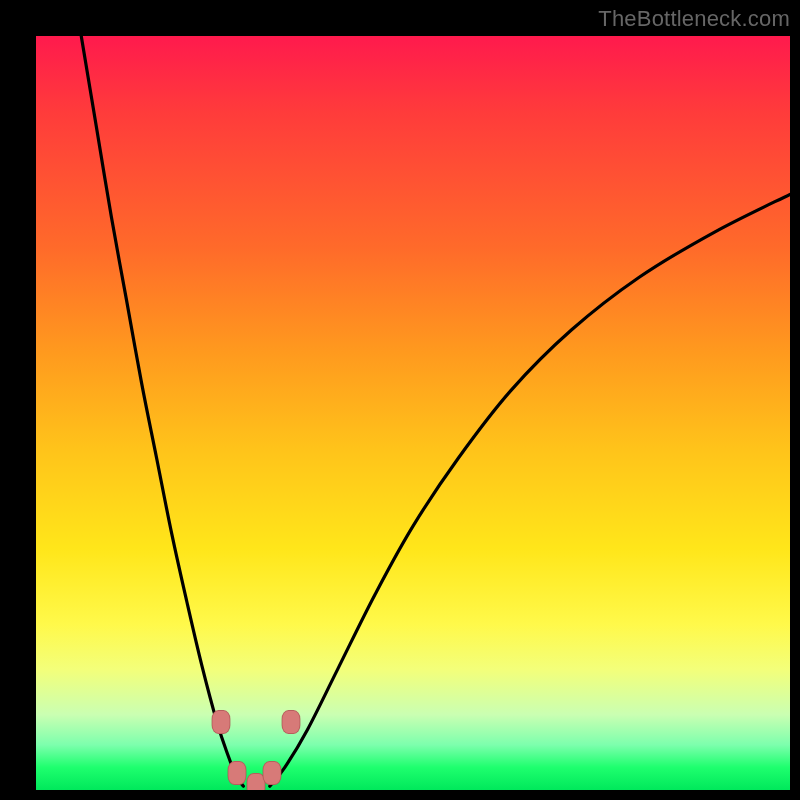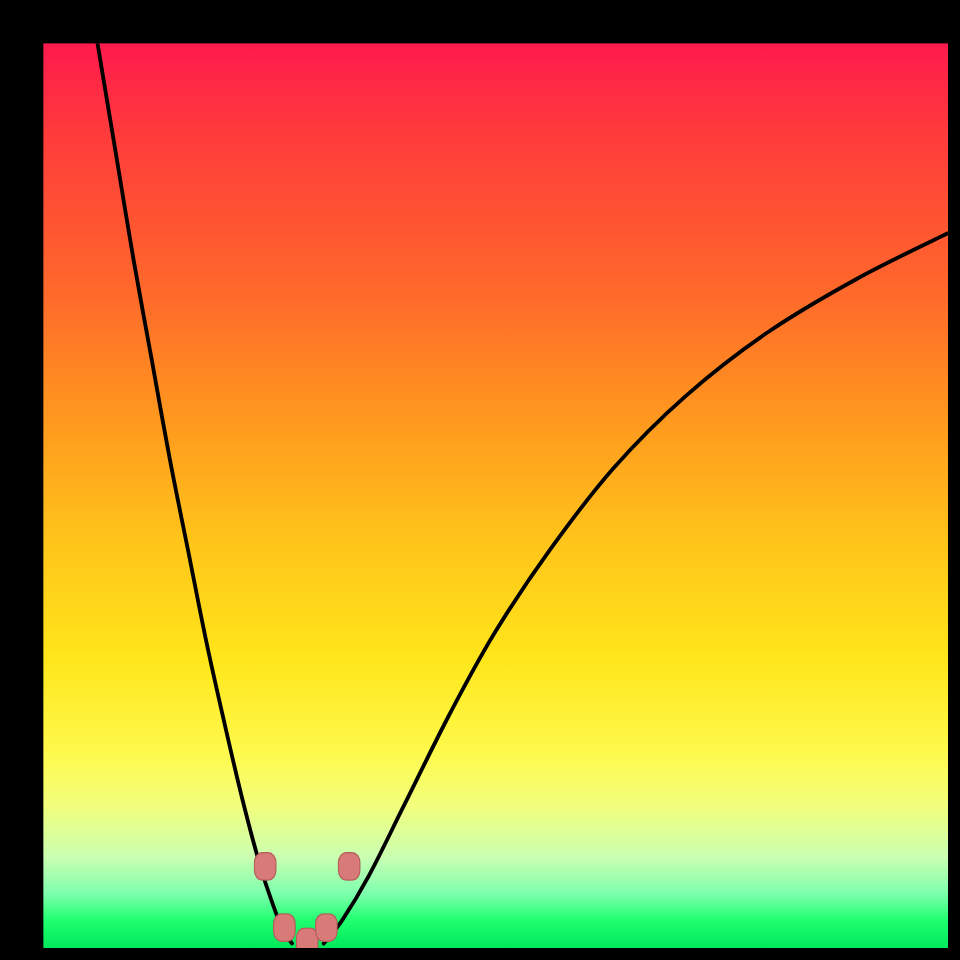--- a/index.html
+++ b/index.html
@@ -66,20 +66,21 @@
     border-radius: 7px / 9px;
     background: #d77a78;
     border: 1.5px solid rgba(120,40,40,0.35);
     transform: translate(-50%, -50%);
   }
 </style>
 </head>
 <body>
 
 <div class="frame">
+  <div class="watermark">TheBottleneck.com</div>
 
   <div class="plot">
     <div class="gradient-bg"></div>
 
     <svg class="curve" viewBox="0 0 754 754" preserveAspectRatio="none">
       <path id="curve-left" fill="none" stroke="#000" stroke-width="3.2" stroke-linecap="round" d="M 45.239999999999995 0 C 47.95439999999999 16.286400000000004, 54.8912 57.90720000000001, 60.32 90.48000000000002 C 65.7488 123.05280000000002, 69.97120000000001 149.74440000000004, 75.4 180.96000000000004 C 80.8288 212.17560000000003, 85.0512 234.0416, 90.47999999999999 263.9 C 95.90879999999999 293.75839999999994, 100.13120000000002 318.3388, 105.56000000000002 346.84 C 110.98880000000001 375.34119999999996, 115.2112 395.096, 120.64 422.24 C 126.0688 449.384, 130.2912 471.8532, 135.72 497.64 C 141.1488 523.4268, 145.37120000000002 541.749, 150.8 565.5 C 156.2288 589.251, 160.4512 607.8748, 165.88 629.59 C 171.3088 651.3052, 176.20979999999997 669.8536, 180.95999999999998 686.14 C 185.7102 702.4264, 188.877 710.5696, 192.27 720.07 C 195.663 729.5704000000001, 197.0956 733.4911999999999, 199.81 738.92 C 202.5244 744.3488, 205.99280000000002 748.1942, 207.35000000000002 750.23"></path>
       <path id="curve-right" fill="none" stroke="#000" stroke-width="3.2" stroke-linecap="round" d="M 233.74 750.23 C 236.45440000000002 746.837, 242.03400000000002 741.559, 248.82000000000002 731.38 C 255.60600000000002 721.201, 261.9396 711.3235999999999, 271.44 693.68 C 280.9404 676.0364, 289.3852 657.7896, 301.6 633.36 C 313.81480000000005 608.9304000000001, 325.728 583.7468, 339.3 557.96 C 352.872 532.1732000000001, 362.07079999999996 514.5296000000001, 377 490.1 C 391.92920000000004 465.67040000000003, 404.5964000000001 446.6696, 422.24000000000007 422.24 C 439.88360000000006 397.8104, 454.66200000000003 377.4524, 475.02 354.38 C 495.37799999999993 331.3076, 512.2675999999999 314.418, 535.3399999999999 294.06 C 558.4123999999999 273.702, 577.4132000000001 258.92359999999996, 603.2 241.27999999999997 C 628.9868 223.63639999999998, 651.456 210.96919999999997, 678.6 196.03999999999996 C 705.744 181.11079999999995, 740.428 165.12599999999992, 754 158.33999999999992"></path>
     </svg>
 
     <div id="markers-layer">

